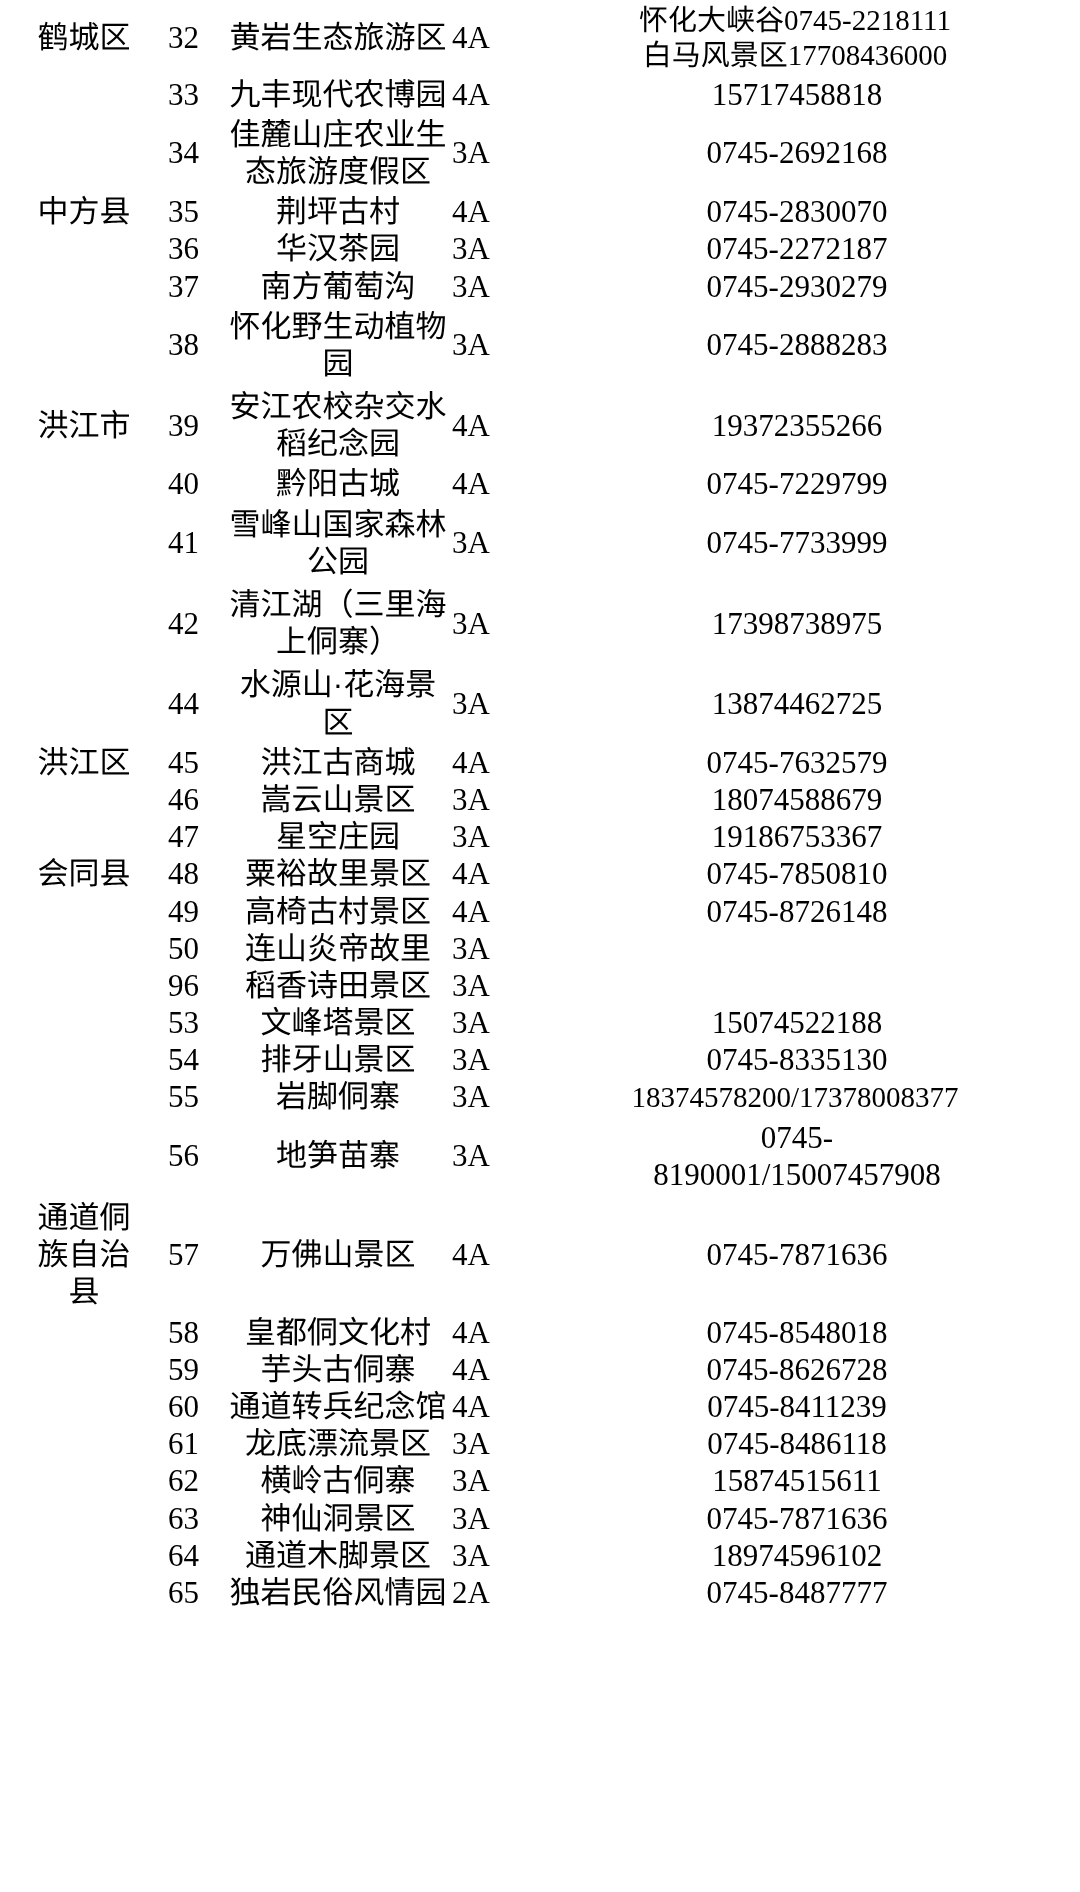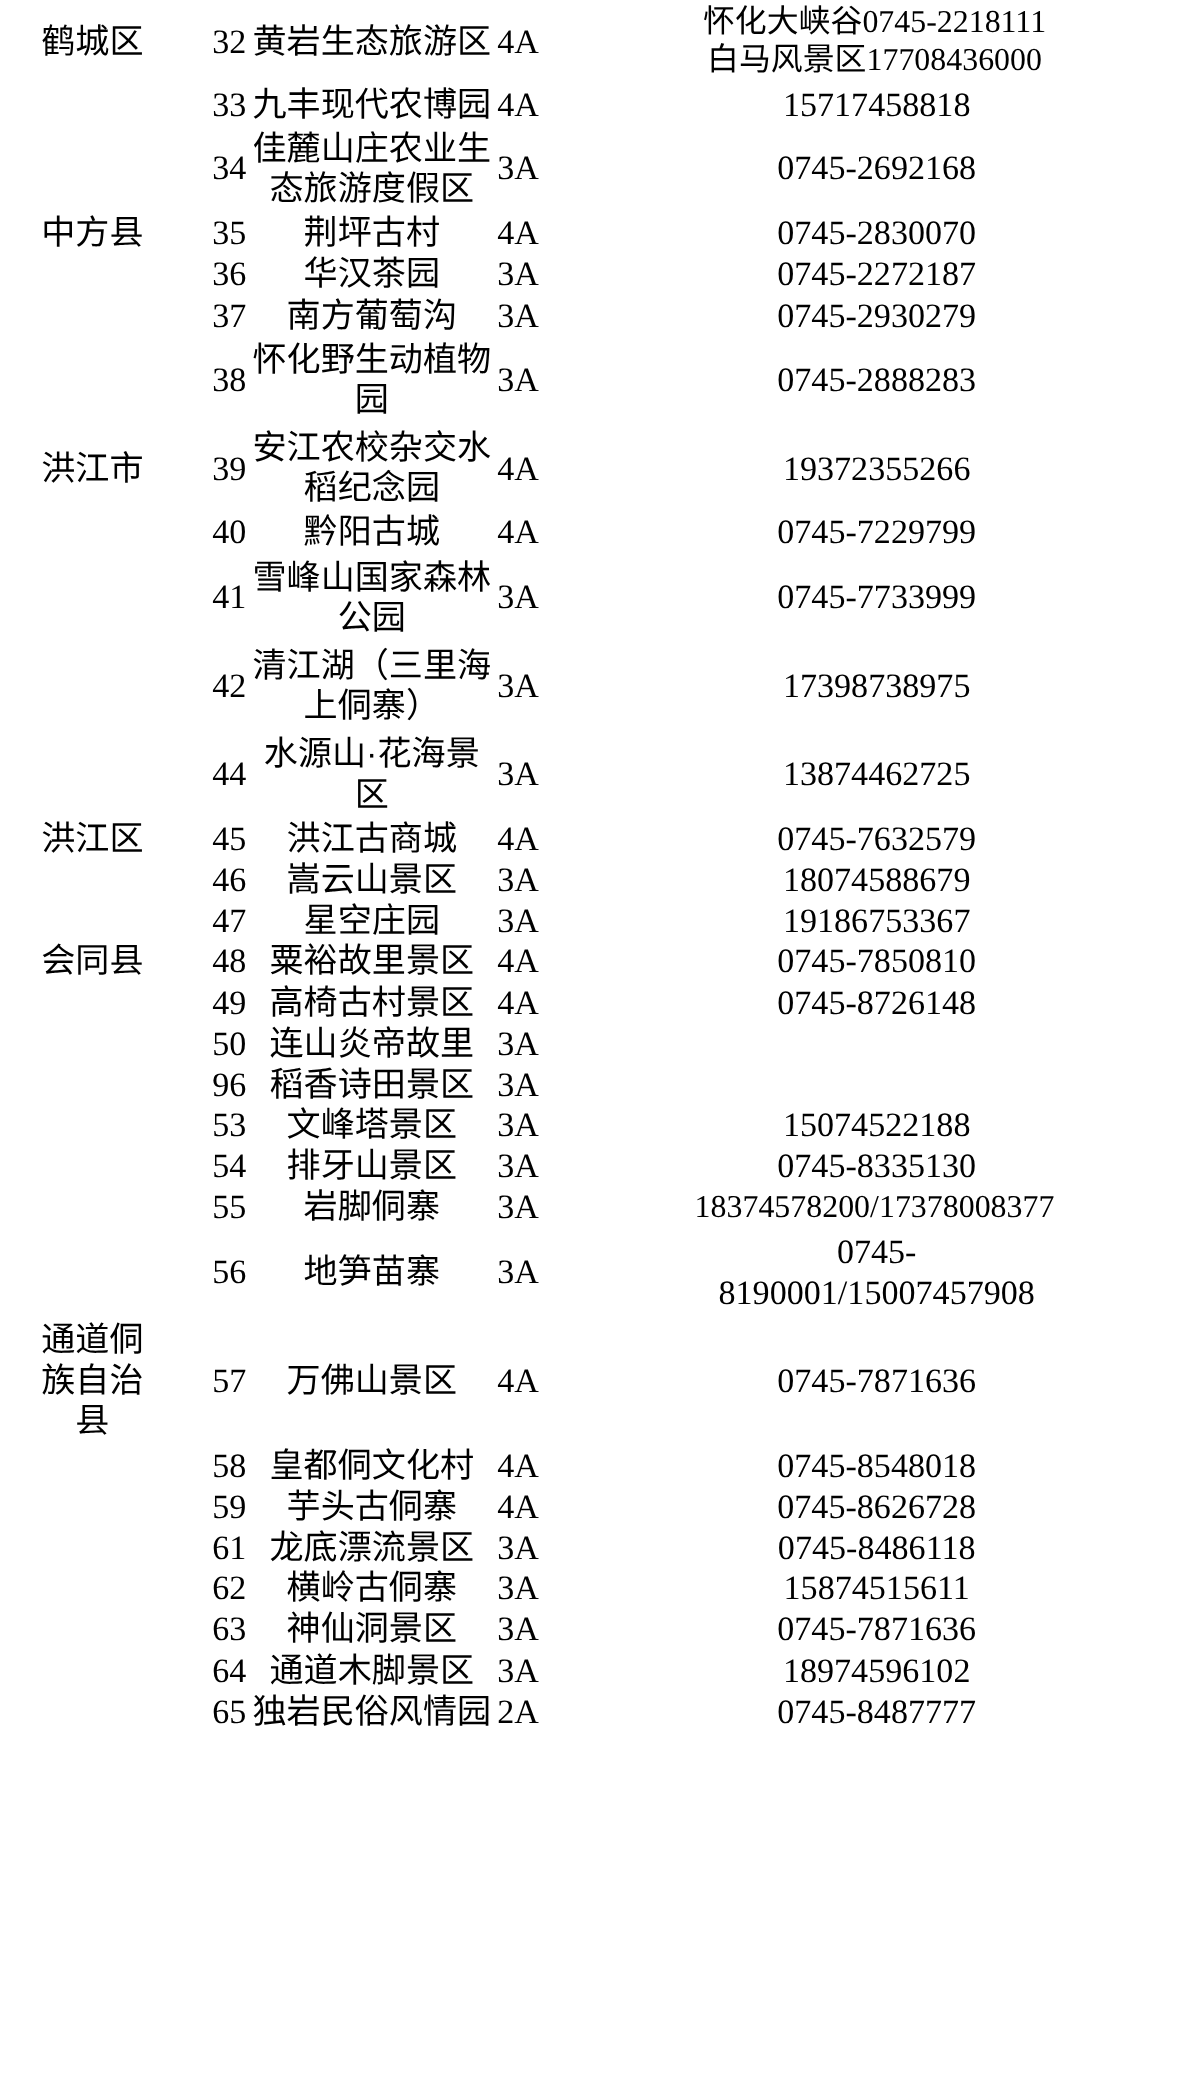--- a/index.html
+++ b/index.html
@@ -42,21 +42,21 @@
 
   td.district{
     text-align:center;
     padding-left:4px;
     font-family:"Liberation Sans","DejaVu Sans",sans-serif;
     font-size:30px;
     line-height:1.22;
     word-break:break-all;
   }
   td.no{
-    text-align:right;
+    text-align:left;
     font-family:"Liberation Serif","DejaVu Serif",serif;
     font-size:30px;
   }
   td.name{
     text-align:center;
     font-family:Liberation Sans, sans-serif;
     font-size:31px;
     line-height:1.22;
     letter-spacing:0px;
   }
@@ -440,20 +440,33 @@
           </td>
           <td class="level">4A</td>
           <td class="phone">
             <span class="ph-line">0745-8626728</span>
           </td>
         </tr>
         <tr class="row">
           <td class="district">
             <span class="ph-line"></span>
           </td>
+          <td class="no">60</td>
+          <td class="name">
+            <span class="ph-line">通道转兵纪念馆</span>
+          </td>
+          <td class="level">4A</td>
+          <td class="phone">
+            <span class="ph-line">0745-8411239</span>
+          </td>
+        </tr>
+        <tr class="row">
+          <td class="district">
+            <span class="ph-line"></span>
+          </td>
           <td class="no">61</td>
           <td class="name">
             <span class="ph-line">龙底漂流景区</span>
           </td>
           <td class="level">3A</td>
           <td class="phone">
             <span class="ph-line">0745-8486118</span>
           </td>
         </tr>
         <tr class="row">

